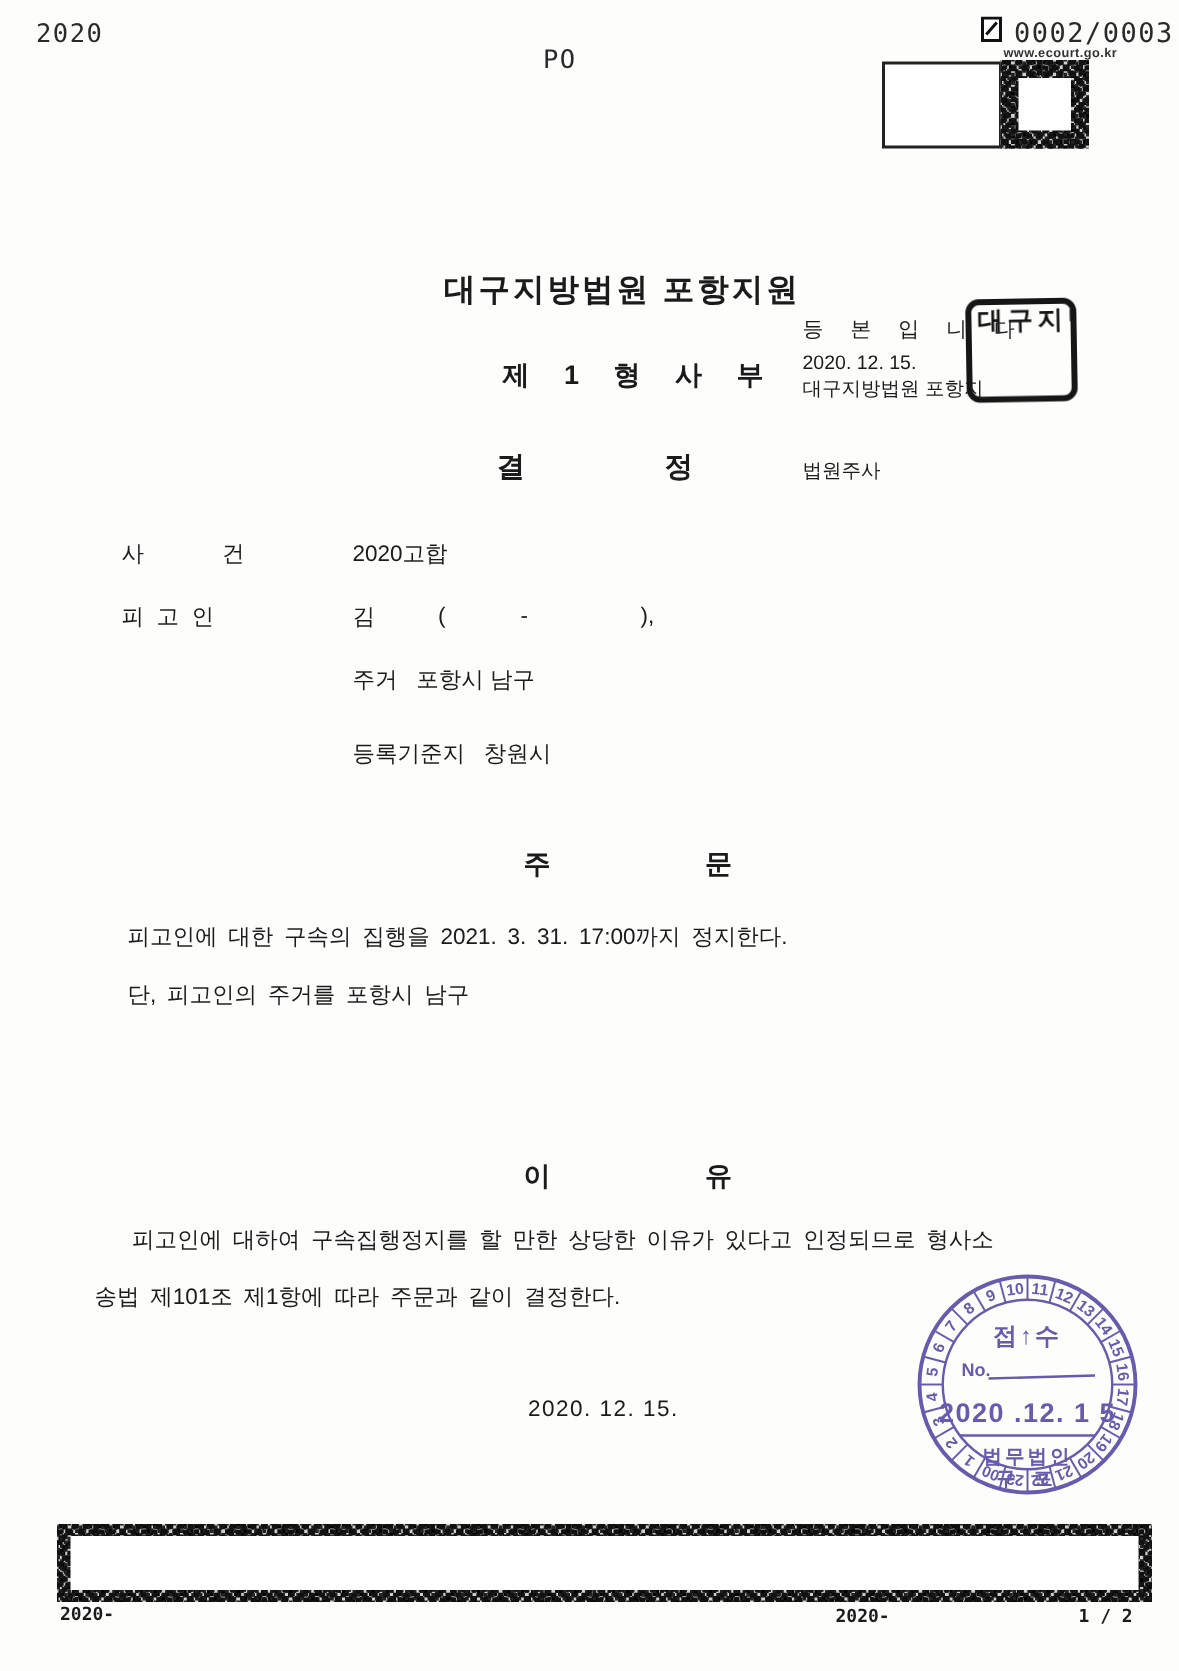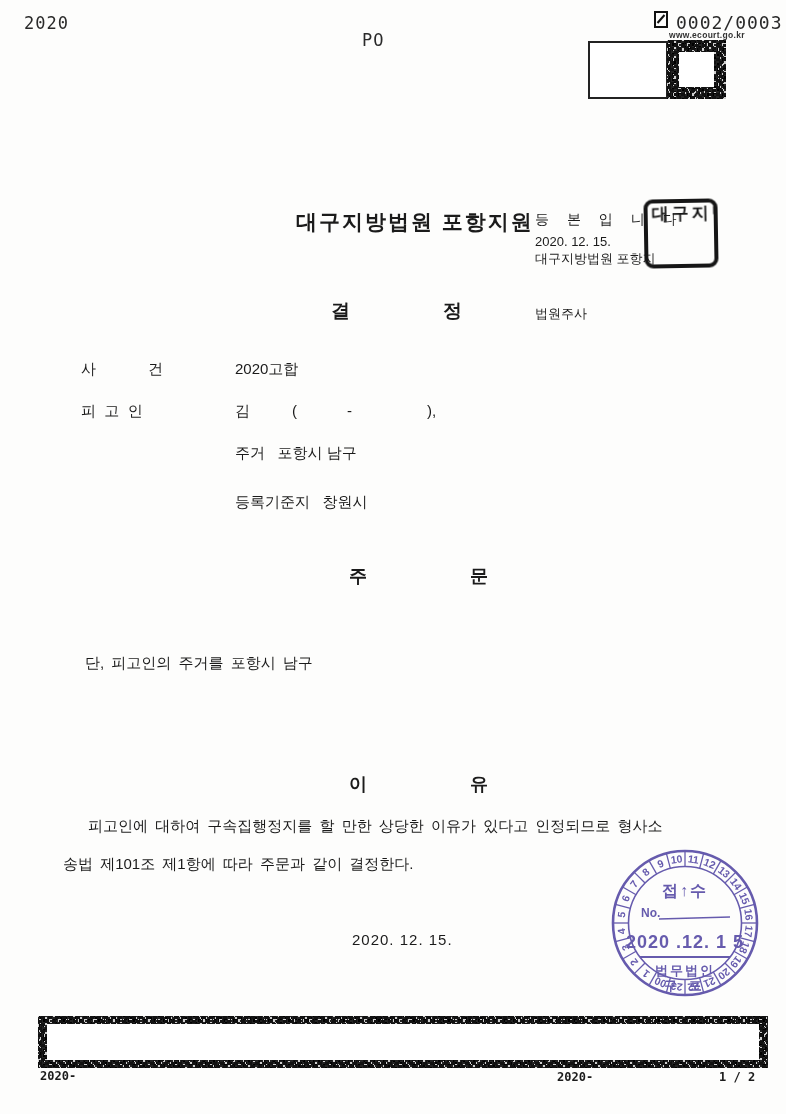--- a/index.html
+++ b/index.html
@@ -5,21 +5,21 @@
   html,body{margin:0;padding:0;background:#e8e8e8;}
   .page{
     position:relative;width:786px;height:1114px;margin:0 auto;
     background:#fdfdfc;overflow:hidden;
     font-family:"Liberation Sans","DejaVu Sans",sans-serif;
     color:#1b1b1b;
   }
   .abs{position:absolute;white-space:pre;}
   .mono{font-family:"DejaVu Sans Mono","Liberation Mono",monospace;}
   .faxtext{font-size:17px;color:#2a2a2a;letter-spacing:1px;}
-  .doc-title{font-size:21px;font-weight:bold;letter-spacing:2px;margin-top:29px;}
+  .doc-title{font-size:21px;font-weight:bold;letter-spacing:2px;}
   .division{font-size:18px;font-weight:bold;letter-spacing:9px;}
   .big-head{font-size:19px;font-weight:bold;}
   .body-txt{font-size:15px;word-spacing:3px;}
   .case-txt{font-size:15px;}
   .cert-txt{font-size:13px;line-height:17px;}
   .noise{
     background:
       repeating-conic-gradient(#111 0% 25%, transparent 0% 50%) 0 0/7px 7px,
       repeating-conic-gradient(#222 0% 25%, transparent 0% 50%) 2px 1px/5px 5px,
       repeating-conic-gradient(#000 0% 25%, transparent 0% 50%) 1px 3px/9px 9px;
@@ -51,20 +51,21 @@
   </svg>
   <div class="abs faxtext mono" style="left:676px;top:12px;font-size:18px;">0002/0003</div>
   <div class="abs" style="left:669px;top:30px;font-size:8.5px;font-weight:bold;color:#333;letter-spacing:0.3px;text-align:right;">www.ecourt.go.kr</div>
 
   <div class="abs whitebox" style="left:588px;top:41px;width:76px;height:54px;"></div>
   <div class="abs noise" style="left:667px;top:40px;width:59px;height:59px;">
     <div style="position:absolute;left:12px;top:12px;width:35px;height:35px;background:#fff;"></div>
   </div>
 
   <div class="abs doc-title" style="left:296px;top:179px;">대구지방법원 포항지원</div>
+  <div class="abs division" style="left:335px;top:238px;">제 1 형 사 부</div>
   <div class="abs big-head" style="left:331px;top:298px;">결</div>
   <div class="abs big-head" style="left:443px;top:298px;">정</div>
 
   <div class="abs" style="left:535px;top:211px;font-size:14px;letter-spacing:7px;">등 본 입 니 다</div>
   <div class="abs cert-txt" style="left:535px;top:233px;">2020. 12. 15.</div>
   <div class="abs cert-txt" style="left:535px;top:250px;text-align:right;">대구지방법원 포항지</div>
   <div class="abs cert-txt" style="left:535px;top:268px;margin-top:37px;">법원주사</div>
   <div class="abs seal" style="left:644px;top:199px;">대구지방법원포항지원주사</div>
 
   <div class="abs case-txt" style="left:81px;top:360px;">사</div>
@@ -73,20 +74,21 @@
 
   <div class="abs case-txt" style="left:81px;top:402px;">피  고  인</div>
   <div class="abs case-txt" style="left:235px;top:402px;">김</div>
   <div class="abs case-txt" style="left:292px;top:402px;">(            -                  ),</div>
 
   <div class="abs case-txt" style="left:235px;top:444px;">주거   포항시 남구</div>
   <div class="abs case-txt" style="left:235px;top:493px;">등록기준지   창원시</div>
 
   <div class="abs big-head" style="left:349px;top:564px;font-size:18px;">주</div>
   <div class="abs big-head" style="left:470px;top:564px;font-size:18px;">문</div>
+  <div class="abs body-txt" style="left:85px;top:615px;">피고인에 대한 구속의 집행을 2021. 3. 31. 17:00까지 정지한다.</div>
   <div class="abs body-txt" style="left:85px;top:654px;text-align:center;">단, 피고인의 주거를 포항시 남구</div>
 
   <div class="abs big-head" style="left:349px;top:772px;font-size:18px;">이</div>
   <div class="abs big-head" style="left:470px;top:772px;font-size:18px;">유</div>
   <div class="abs body-txt" style="left:88px;top:817px;text-align:right;">피고인에 대하여 구속집행정지를 할 만한 상당한 이유가 있다고 인정되므로 형사소</div>
   <div class="abs body-txt" style="left:63px;top:855px;">송법 제101조 제1항에 따라 주문과 같이 결정한다.</div>
 
   <div class="abs" style="left:352px;top:931px;font-size:15px;letter-spacing:1px;">2020. 12. 15.</div>
 
   <svg id="receipt-stamp" class="abs" style="left: 603px; top: 845px; opacity: 0.93; color: rgb(91, 79, 168);" width="164" height="156" viewBox="0 0 164 156">

